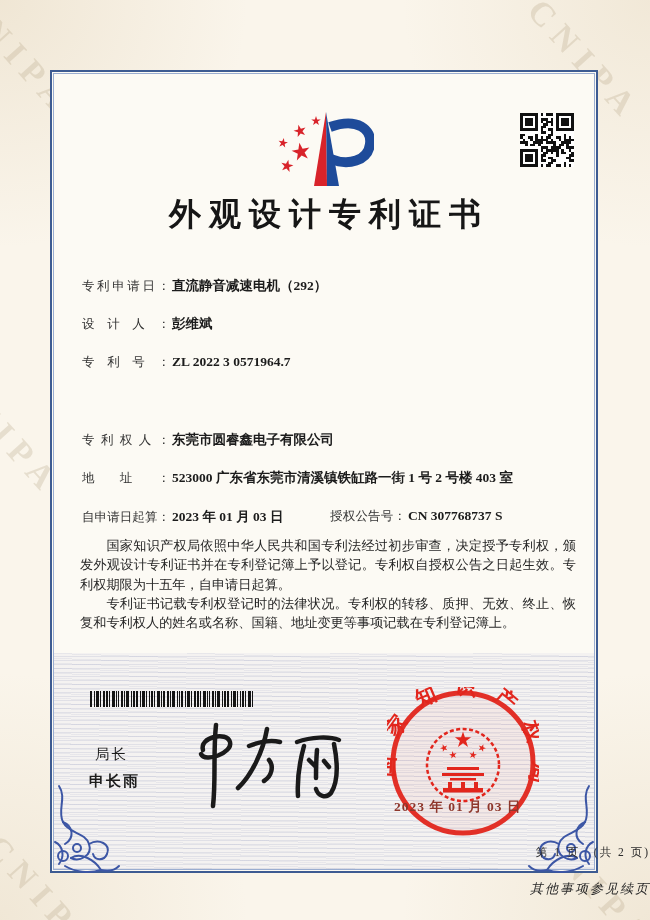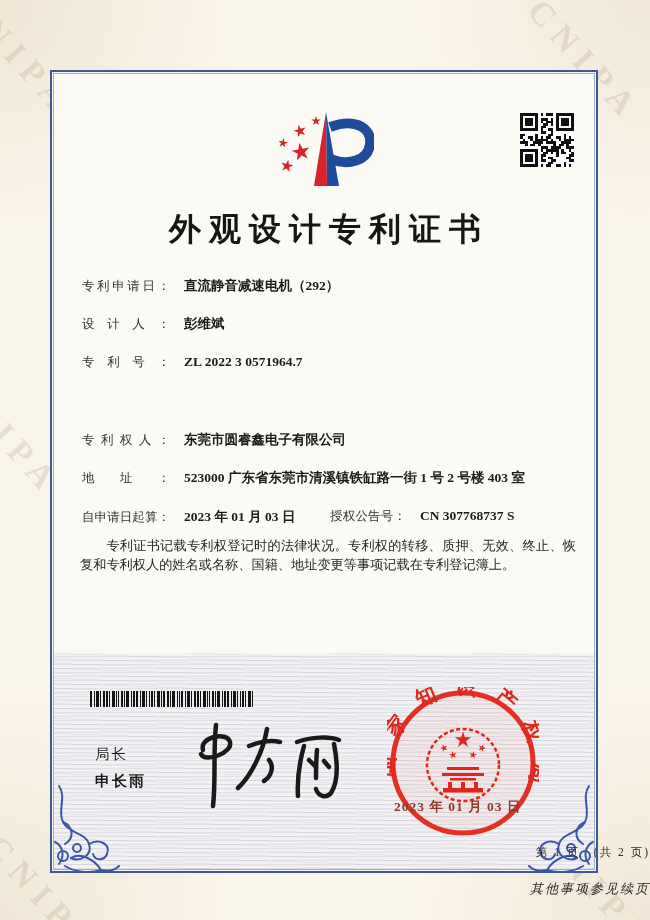--- a/index.html
+++ b/index.html
@@ -41,37 +41,37 @@
       repeating-linear-gradient(0deg, rgba(120,130,175,.16) 0 1px, transparent 1px 4px),
       repeating-linear-gradient(2deg, rgba(120,130,175,.10) 0 1px, transparent 1px 5px),
       rgba(196,200,224,.14);
   }
   
   .cert-number{position:absolute;left:82px;top:108px;font-size:13.5px;letter-spacing:2.5px;color:#3a3a3a;}
   .logo{position:absolute;left:270px;top:108px;width:104px;height:86px;}
   .qr{position:absolute;left:520px;top:113px;width:54px;height:54px;}
   .page-title{
     position:absolute;left:0;top:193px;width:650px;text-align:center;
-    font-size:32px;font-weight:bold;letter-spacing:8px;color:#161616;text-indent:8px;margin-top:15px;
+    font-size:32px;font-weight:bold;letter-spacing:8px;color:#161616;text-indent:8px;
   }
   
   .field-row{position:absolute;left:82px;width:500px;height:20px;font-size:13.5px;white-space:nowrap;}
   .field-label{
     display:inline-block;width:88px;text-align:justify;text-align-last:justify;
     color:#333;font-size:12.5px;vertical-align:baseline;
   }
-  .field-value{margin-left:14px;color:#1c1c1c;font-weight:600;}
+  .field-value{margin-left:2px;color:#1c1c1c;font-weight:600;}
   .pair2{position:absolute;left:248px;top:0;}
   
   .paragraphs{position:absolute;left:80px;top:536px;width:496px;font-size:13.2px;line-height:19.3px;color:#262626;text-align:justify;}
   .paragraphs p{margin:0;text-indent:2em;}
   
   .barcode{position:absolute;left:90px;top:691px;width:168px;height:16px;}
   .director-title{position:absolute;left:95px;top:745px;font-size:14.5px;color:#1d1d1d;letter-spacing:2px;}
-  .director-name{position:absolute;left:95px;top:772px;font-size:15px;color:#1d1d1d;letter-spacing:2px;font-weight:600;}
+  .director-name{position:absolute;left:89px;top:772px;font-size:15px;color:#1d1d1d;letter-spacing:2px;font-weight:600;}
   .signature{position:absolute;left:185px;top:718px;width:165px;height:92px;}
   .seal{position:absolute;left:387px;top:687px;width:152px;height:152px;}
   .seal-date{
     position:absolute;left:394px;top:798px;width:150px;font-size:13.5px;font-weight:bold;
     color:#8e372c;letter-spacing:1px;white-space:nowrap;
   }
   .flourish{position:absolute;width:72px;height:92px;}
   .flourish.fl-left{left:51px;top:782px;}
   .flourish.fl-right{left:525px;top:782px;transform:scaleX(-1);}
   .page-number{position:absolute;left:0;top:845px;width:650px;text-align:right;font-size:11.5px;letter-spacing:2px;color:#2c2c2c;}
@@ -141,20 +141,21 @@
     <span class="field-label">地址：</span><span class="field-value">523000 广东省东莞市清溪镇铁缸路一街 1 号 2 号楼 403 室</span>
   </div>
   <div class="field-row" style="top:508px">
     <span class="field-label">自申请日起算：</span><span class="field-value">2023 年 01 月 03 日</span>
     <span class="pair2">
       <span class="field-label" style="width:76px">授权公告号：</span><span class="field-value">CN 307768737 S</span>
     </span>
   </div>
 
   <div class="paragraphs">
+    <p>国家知识产权局依照中华人民共和国专利法经过初步审查，决定授予专利权，颁发外观设计专利证书并在专利登记簿上予以登记。专利权自授权公告之日起生效。专利权期限为十五年，自申请日起算。</p>
     <p>专利证书记载专利权登记时的法律状况。专利权的转移、质押、无效、终止、恢复和专利权人的姓名或名称、国籍、地址变更等事项记载在专利登记簿上。</p>
   </div>
 
   <svg class="barcode" id="barcode-svg" viewBox="0 0 168 16" preserveAspectRatio="none">
     <path id="barcode-bars" fill="#141414" d="M0,0h2v16h-2zM4,0h1v16h-1zM6,0h3v16h-3zM10,0h1v16h-1zM13,0h2v16h-2zM16,0h2v16h-2zM19,0h1v16h-1zM22,0h3v16h-3zM26,0h1v16h-1zM28,0h1v16h-1zM31,0h2v16h-2zM34,0h1v16h-1zM36,0h3v16h-3zM41,0h1v16h-1zM43,0h2v16h-2zM46,0h2v16h-2zM50,0h1v16h-1zM52,0h3v16h-3zM56,0h1v16h-1zM59,0h1v16h-1zM61,0h2v16h-2zM64,0h1v16h-1zM67,0h3v16h-3zM71,0h1v16h-1zM73,0h2v16h-2zM77,0h2v16h-2zM80,0h1v16h-1zM82,0h3v16h-3zM87,0h1v16h-1zM89,0h1v16h-1zM91,0h2v16h-2zM95,0h1v16h-1zM97,0h3v16h-3zM101,0h1v16h-1zM104,0h2v16h-2zM107,0h2v16h-2zM110,0h1v16h-1zM113,0h3v16h-3zM117,0h1v16h-1zM119,0h1v16h-1zM122,0h2v16h-2zM125,0h1v16h-1zM127,0h3v16h-3zM132,0h1v16h-1zM134,0h2v16h-2zM137,0h2v16h-2zM141,0h1v16h-1zM143,0h3v16h-3zM147,0h1v16h-1zM150,0h1v16h-1zM152,0h2v16h-2zM155,0h1v16h-1zM158,0h3v16h-3zM162,0h1v16h-1z"></path>
   </svg>
 
   <div class="director-title">局长</div>
   <div class="director-name">申长雨</div>
 

